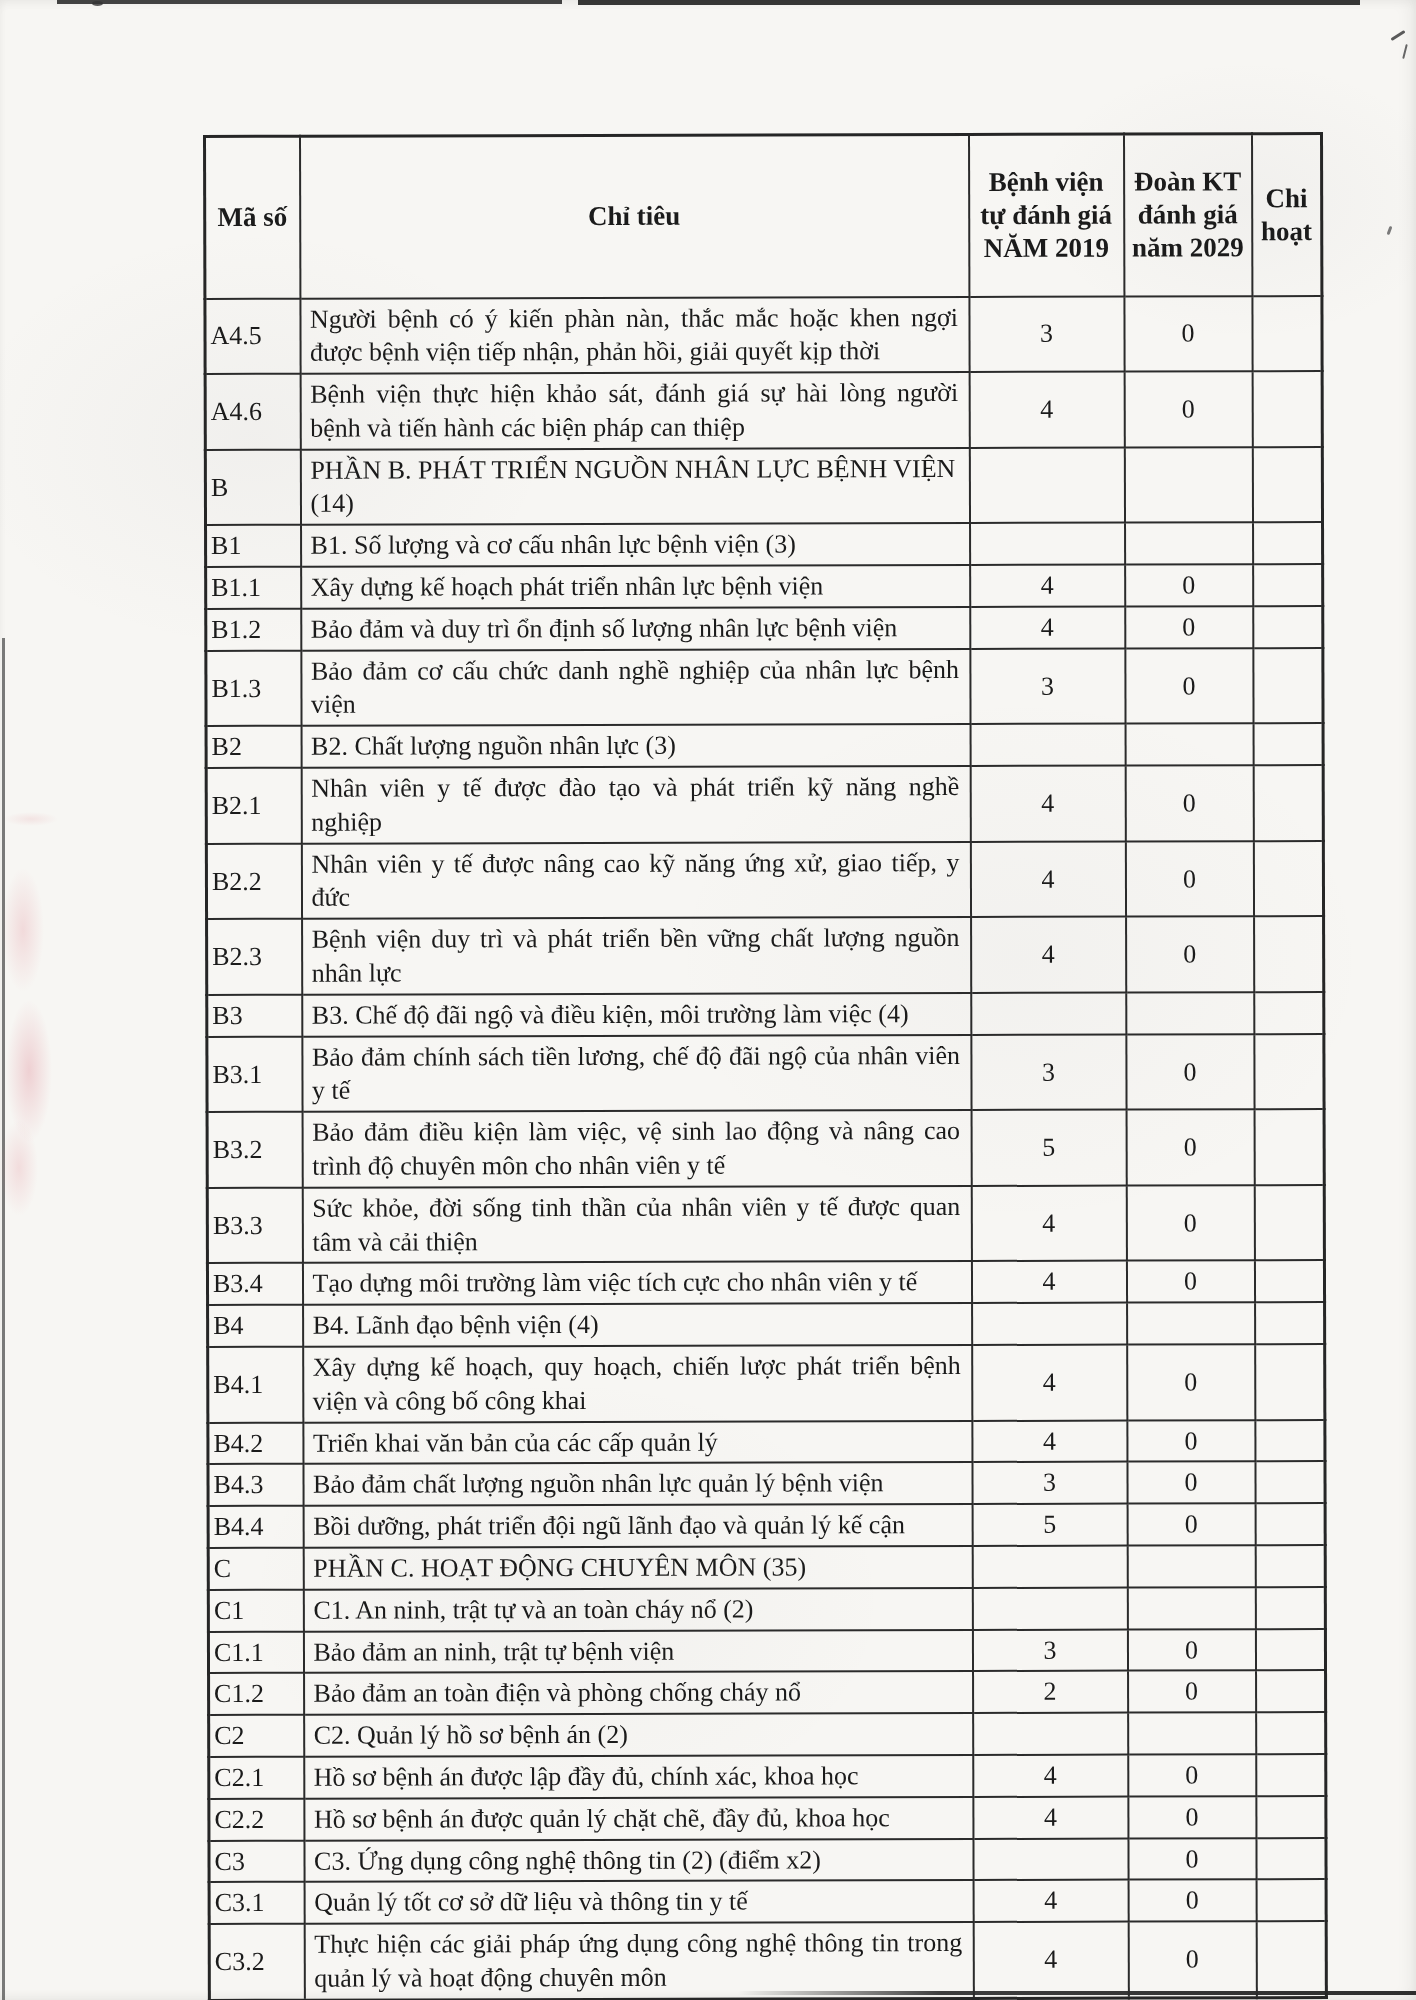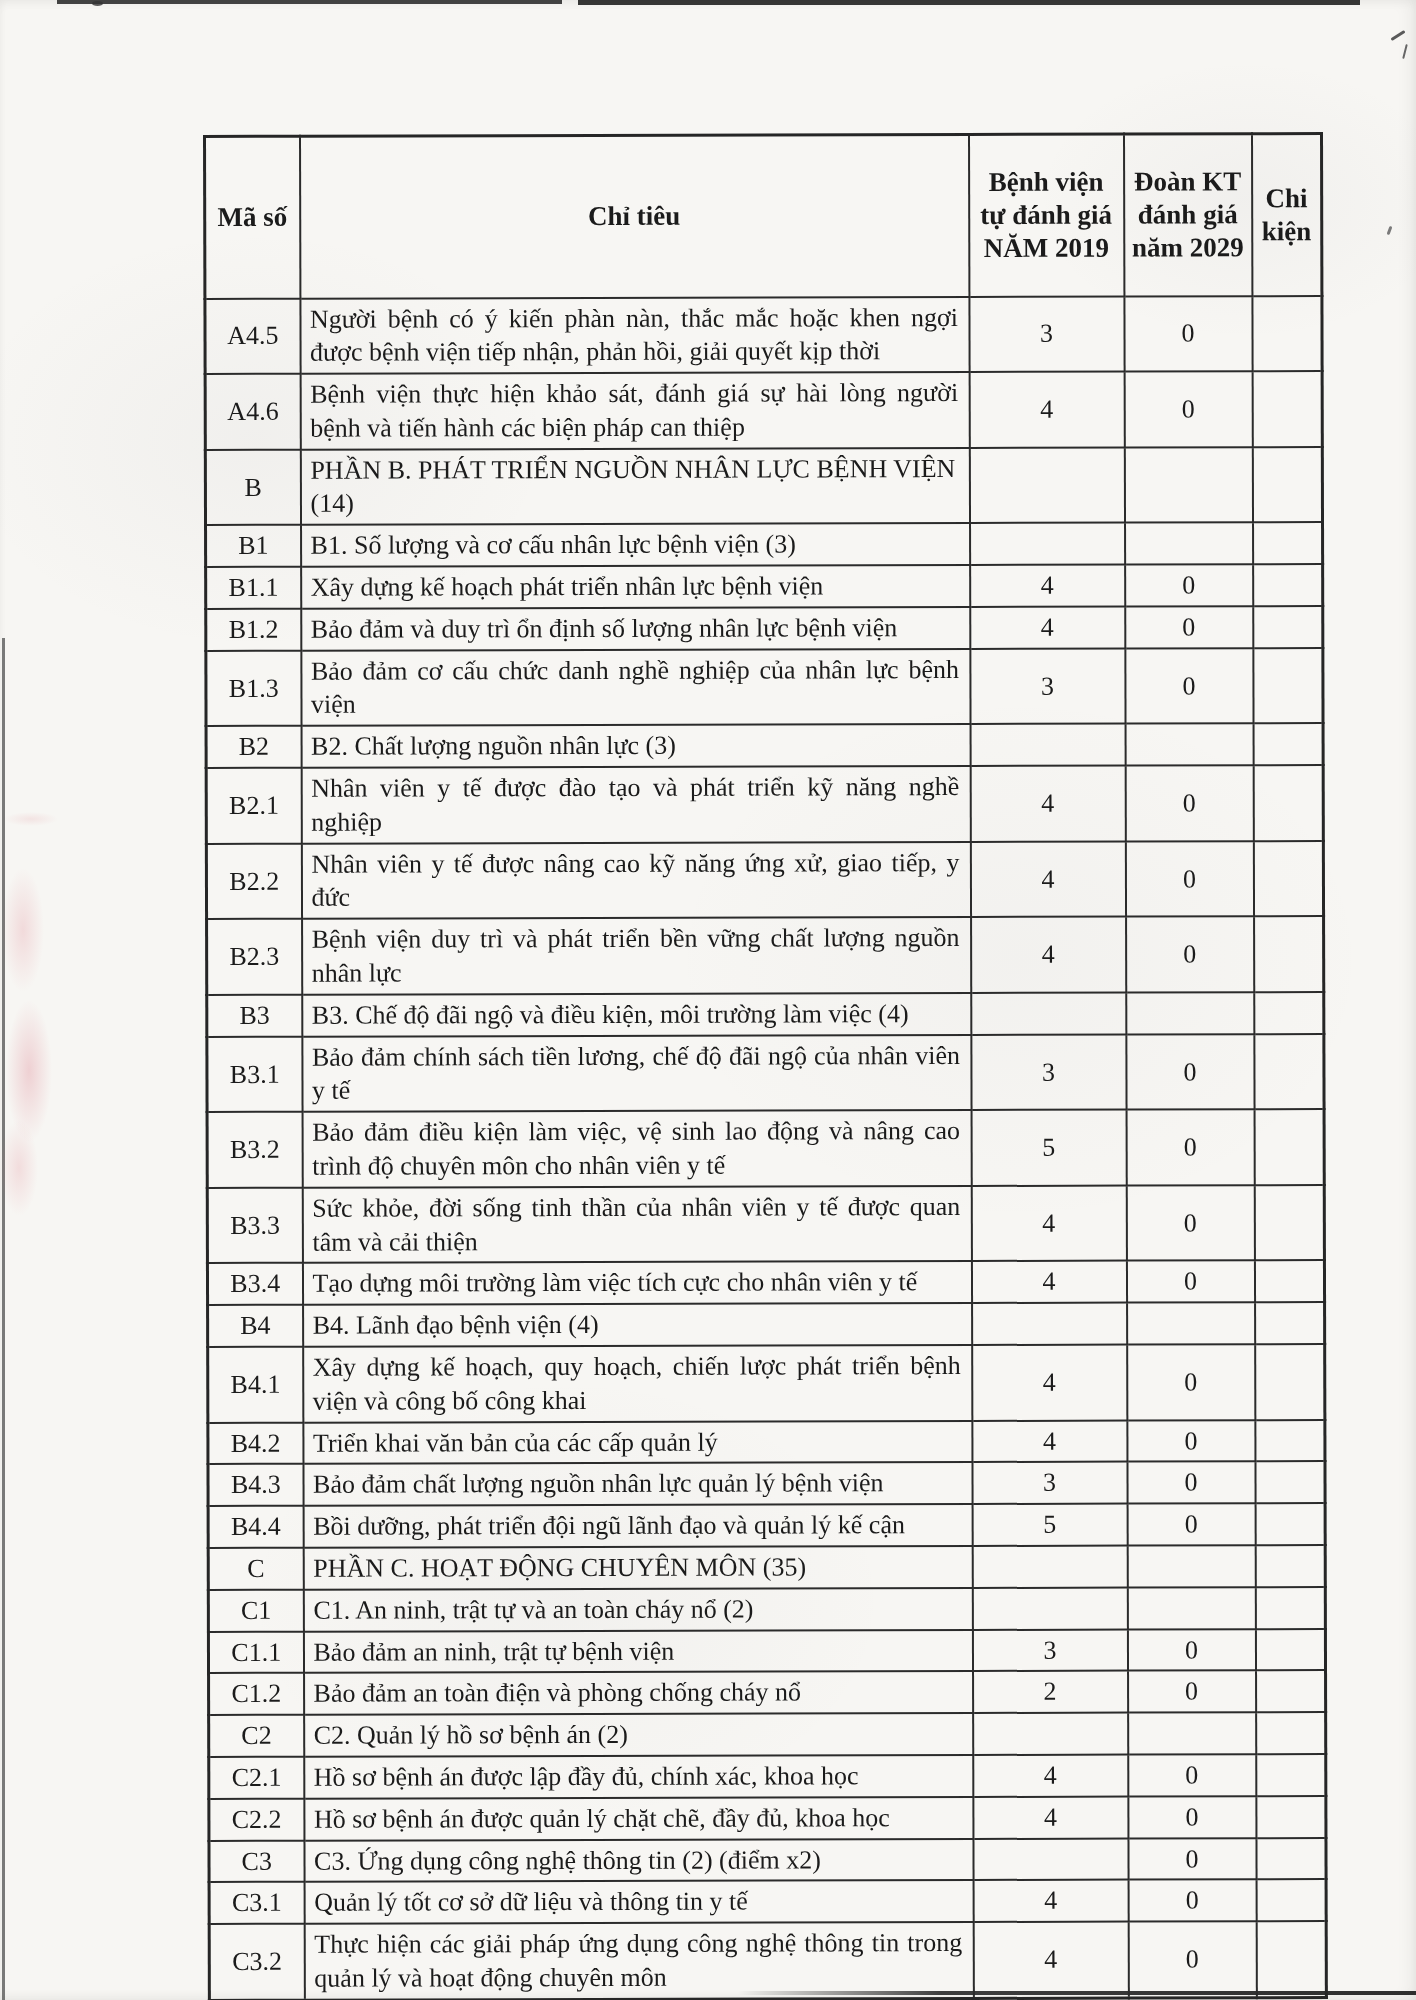--- a/index.html
+++ b/index.html
@@ -28,21 +28,21 @@
     border:2px solid #2b2b2b;vertical-align:middle;
     overflow:hidden;
   }
   table.assessment{border:3px solid #262626;}
   thead tr{height:162px;}
   th{
     font-weight:bold;font-size:27px;line-height:1.22;
     text-align:center;padding:4px 4px;
   }
   td{font-size:26px;line-height:1.3;padding:3px 4px;}
-  td.code{text-align:center;}
+  td.code{}
   td.criteria{text-align:justify;padding:3px 10px 3px 9px;}
   tr.section td.criteria{text-align:left;}
   td.score{text-align:center;}
   
   .art{position:absolute;pointer-events:none;}
   .edge-top-1{left:57px;top:0;width:505px;height:4px;background:#1c1c1c;opacity:.82;}
   .edge-top-2{left:578px;top:0;width:782px;height:5px;background:#151515;opacity:.85;}
   .edge-top-dot{left:92px;top:1px;width:11px;height:5px;background:#333;border-radius:50%;opacity:.8;}
   .edge-left{left:2px;top:638px;width:3px;height:1362px;background:#4a4a4a;opacity:.72;}
   .edge-bottom{left:738px;top:1991px;width:678px;height:4px;
@@ -86,21 +86,21 @@
       <col style="width:155px">
       <col style="width:128px">
       <col style="width:70px">
     </colgroup>
     <thead>
       <tr>
         <th>Mã số</th>
         <th>Chỉ tiêu</th>
         <th>Bệnh viện tự đánh giá NĂM 2019</th>
         <th>Đoàn KT đánh giá năm 2029</th>
-        <th>Chi kiện</th>
+        <th>Chi hoạt</th>
       </tr>
     </thead>
     <tbody>
     <tr>
       <td class="code">A4.5</td>
       <td class="criteria">Người bệnh có ý kiến phàn nàn, thắc mắc hoặc khen ngợi được bệnh viện tiếp nhận, phản hồi, giải quyết kịp thời</td>
       <td class="score">3</td>
       <td class="score">0</td>
       <td class="detail"></td>
     </tr>

